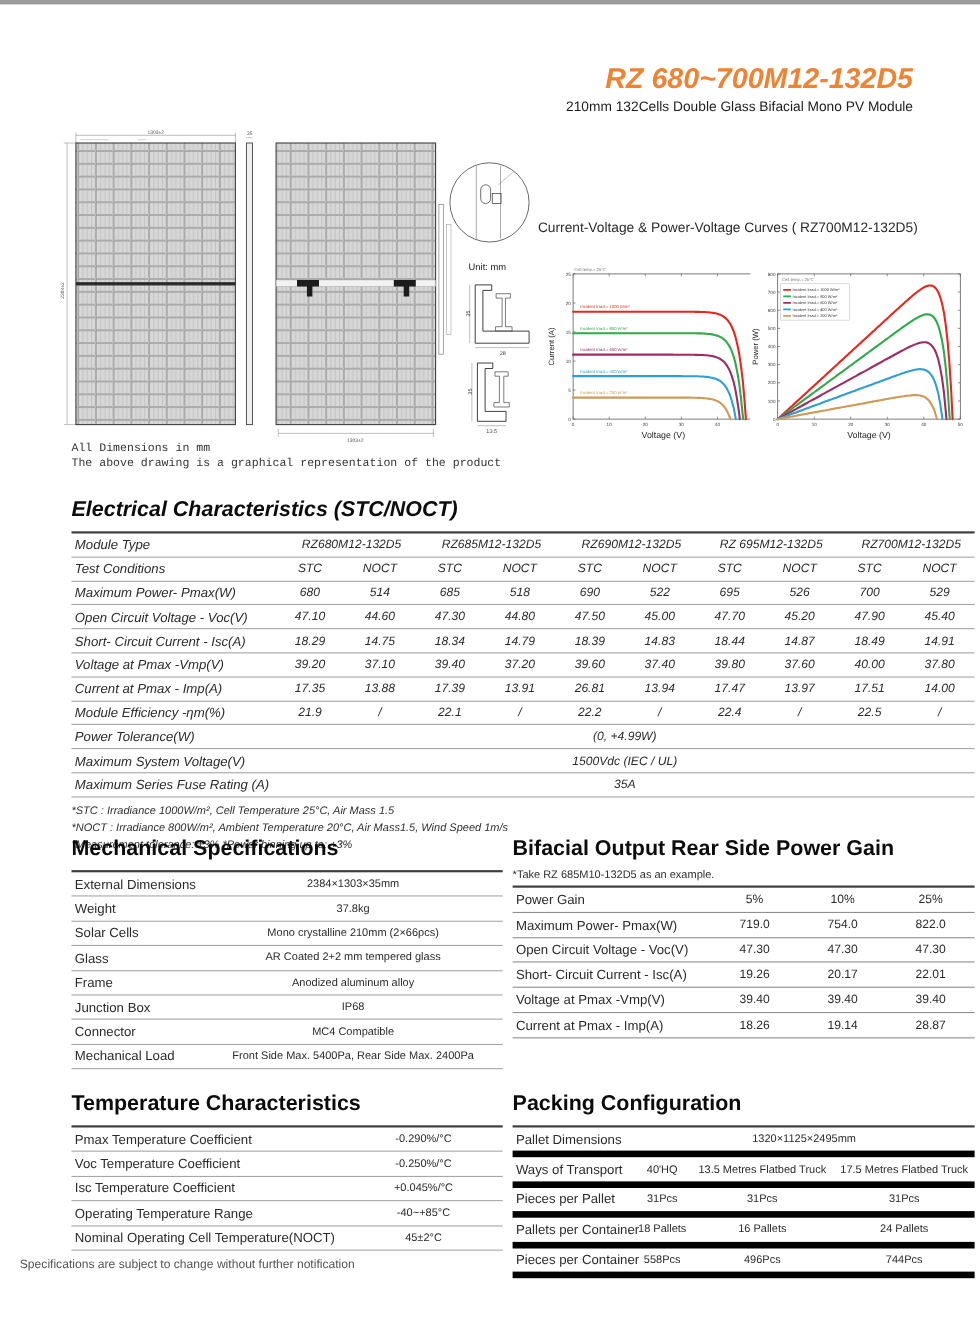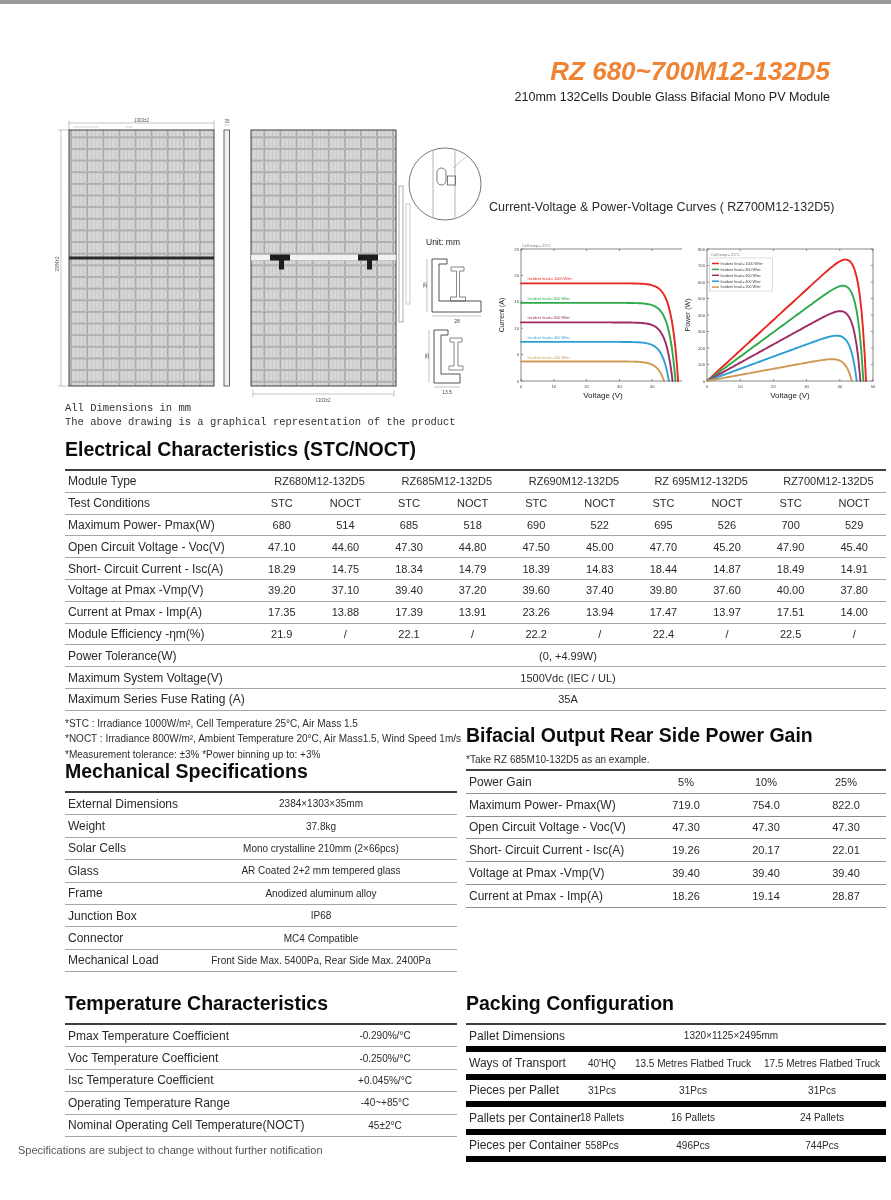--- a/index.html
+++ b/index.html
@@ -13,23 +13,23 @@
 
   .drawings{position:absolute;left:55px;top:110px;}
   .draw-notes{position:absolute;left:65px;top:398px;font-size:10.5px;color:#333;line-height:1.3;font-family:Liberation Mono, monospace;}
   .curves-title{position:absolute;left:489px;top:196px;font-size:12.5px;color:#2b2b2b;white-space:nowrap;}
   .chart{position:absolute;background:#fff;}
   #iv-chart{left:496px;top:235px;}
   #pv-chart{left:682px;top:235px;}
 
   .sec{position:absolute;}
   .h1{font-size:19.5px;font-weight:bold;color:#0c0c0c;white-space:nowrap;}
-  #sec-electrical{left:65px;top:434px;width:821px;}
+  #sec-electrical{left:65px;top:448px;width:821px;font-style:italic;}
   #sec-mechanical{left:65px;top:756px;width:392px;}
-  #sec-bifacial{left:466px;top:720px;width:420px;}
+  #sec-bifacial{left:466px;top:756px;width:420px;}
   #sec-temperature{left:65px;top:988px;width:392px;}
   #sec-packing{left:466px;top:988px;width:420px;}
 
   .spec-table{border-top:2.6px solid #3e3e3e;margin-top:8px;}
   #sec-bifacial .spec-table{margin-top:4px;}
   .bnote{margin-top:7px;font-size:10px;color:#2e2e2e;}
 
   .erow{display:grid;grid-template-columns:185px repeat(10,1fr);align-items:center;height:20.8px;border-bottom:1px solid #a6a6a6;}
   .erow.emod{grid-template-columns:185px repeat(5,1fr);gap:12px;}
   .erow.espan{grid-template-columns:185px 1fr;}
@@ -334,21 +334,21 @@
           <div class="eval">37.60</div>
           <div class="eval">40.00</div>
           <div class="eval">37.80</div>
         </div>
         <div class="erow">
           <div class="elabel">Current at Pmax - Imp(A)</div>
           <div class="eval">17.35</div>
           <div class="eval">13.88</div>
           <div class="eval">17.39</div>
           <div class="eval">13.91</div>
-          <div class="eval">23.26</div>
+          <div class="eval">26.81</div>
           <div class="eval">13.94</div>
           <div class="eval">17.47</div>
           <div class="eval">13.97</div>
           <div class="eval">17.51</div>
           <div class="eval">14.00</div>
         </div>
         <div class="erow">
           <div class="elabel">Module Efficiency -ηm(%)</div>
           <div class="eval">21.9</div>
           <div class="eval">/</div>

